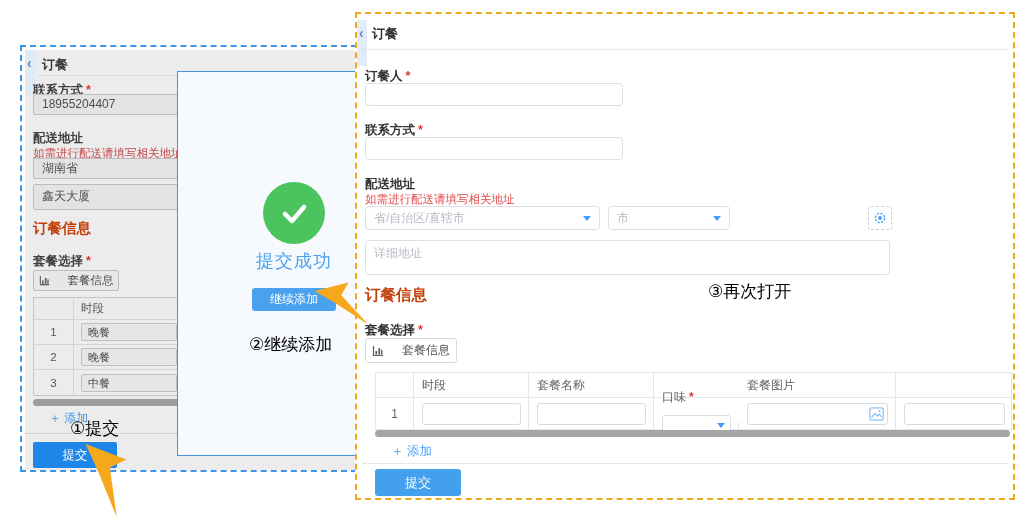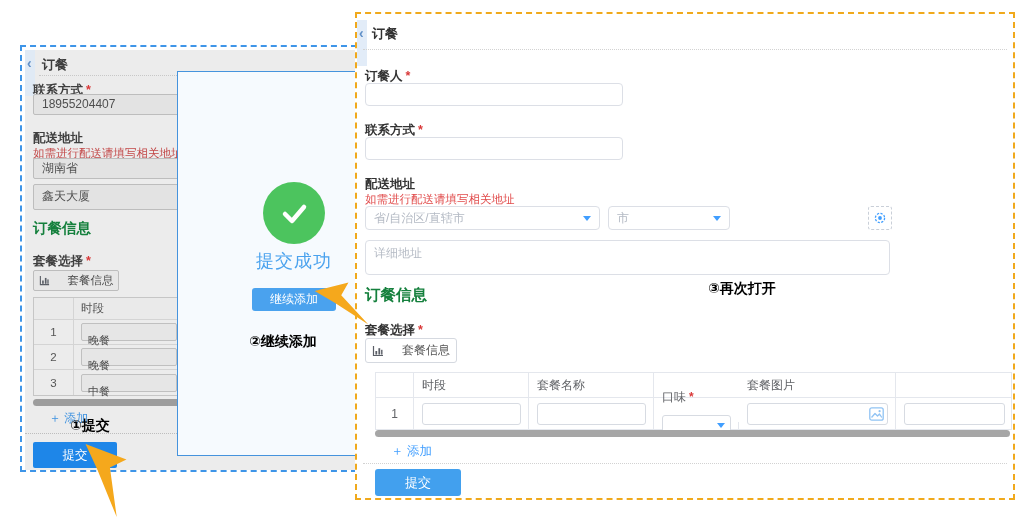--- a/index.html
+++ b/index.html
@@ -23,32 +23,32 @@
   .lbl { font-size:12.5px; font-weight:bold; color:#3F3F3F; white-space:nowrap; }
   .star { color:#D93838; margin-left:3px; font-weight:bold; }
   .lp-lbl-contact { left:8px; top:32px; }
   .valbox { background:#E3E3E3; border:1px solid #BDBDBD; border-radius:2px; font-size:12px; color:#4F4F4F; padding:0 8px; }
   .lp-contact-val { left:8px; top:44px; width:300px; height:21px; line-height:19px; }
   .lp-lbl-addr { left:8px; top:80px; }
   .hint { font-size:11.5px; white-space:nowrap; }
   .lp-hint { left:8px; top:96px; color:#C24848; }
   .lp-province { left:8px; top:108px; width:300px; height:21px; line-height:19px; }
   .lp-detail { left:8px; top:134px; width:300px; height:26px; line-height:22px; }
-  .sect-title { font-weight:bold; color:#15803d; }
+  .sect-title { font-weight:bold; color:#c2410c; }
   .lp-orderinfo { left:8px; top:169px; font-size:14.5px; }
   .lp-lbl-meal { left:8px; top:203px; }
   .mealinfo-btn { display:flex; align-items:center; justify-content:center; gap:18px; cursor:pointer; }
   .lp-mealbtn { left:8px; top:220px; width:86px; height:21px; background:#E7E7E7; border:1px solid #BDBDBD; border-radius:2px; font-size:11.5px; color:#4A4A4A; }
   .lp-table { left:8px; top:247px; width:300px; border:1px solid #C6C6C6; background:#ECECEC; font-size:11.5px; color:#555; }
   .lp-trow { display:flex; align-items:center; border-bottom:1px solid #D4D4D4; height:25px; }
   .lp-trow.hd { height:22px; background:#EAEAEA; }
   .lp-trow:last-child { border-bottom:none; }
   .lp-tc-idx { width:40px; height:100%; border-right:1px solid #D4D4D4; display:flex; align-items:center; justify-content:center; }
   .lp-tc-time { flex:1; padding-left:7px; display:flex; align-items:center; }
-  .lp-chip { width:96px; height:18px; background:#E6E6E6; border:1px solid #C0C0C0; border-radius:2px; font-size:11px; line-height:16px; padding:8px 6px; color:#4A4A4A; }
+  .lp-chip { width:96px; height:18px; background:#E6E6E6; border:1px solid #C0C0C0; border-radius:2px; font-size:11px; line-height:16px; padding:0 6px; color:#4A4A4A; }
   .scrollbar { background:#9D9D9D; border-radius:4px; height:7px; cursor:pointer; }
   .lp-scroll { left:8px; top:349px; width:298px; }
   .addlink { color:#3E92E0; font-size:12px; cursor:pointer; white-space:nowrap;margin-left:16px; }
   .lp-add { left:8px; top:360px; }
   .lp-sep2 { left:0; right:0; top:383px; border-top:1px dotted #BDBDBD; }
   .btn { display:flex; align-items:center; justify-content:center; color:#fff; border-radius:2px; cursor:pointer; }
   .lp-submit { left:8px; top:392px; width:84px; height:26px; background:#1E86E8; font-size:12.5px; }
 
   
   .modal { left:177px; top:71px; width:234px; height:385px; background:#F6FAFE; border:1px solid #4593DD; z-index:3; }
@@ -94,21 +94,21 @@
   .mini-sel .caret { margin-right:5px; }
   .img-input-wrap { position:relative; width:141px; }
   .img-input-wrap input { width:141px; padding-right:22px; }
   .img-icon { position:absolute; right:4px; top:4px; }
   .rp-scroll { left:18px; top:416px; width:635px; background:#A6A6A6; }
   .rp-add { left:18px; top:429px; color:#409EFF; font-size:12.5px; }
   .rp-sep2 { left:6px; right:6px; top:449px; border-top:1px dotted #D2D2D2; }
   .rp-submit { left:18px; top:455px; width:86px; height:27px; background:#42A0EE; border-radius:3px; font-size:13px; }
 
   
-  .ann { font-size:14px; font-weight:bold; color:#000; z-index:10; white-space:nowrap;text-align:right; }
+  .ann { font-size:17px; font-weight:normal; color:#000; z-index:10; white-space:nowrap;text-align:right; }
   .ann-1 { left:70px; top:417px; }
   .ann-2 { left:249px; top:333px; }
   .ann-3 { left:708px; top:280px; z-index:11; }
   .cursor-arrow { z-index:12; pointer-events:none; }
   .arrow-1 { left:84px; top:443px; }
   .arrow-2 { left:312px; top:291px; transform:rotate(-35deg); transform-origin:2px 2px; }
 </style>
 </head>
 <body>
 

